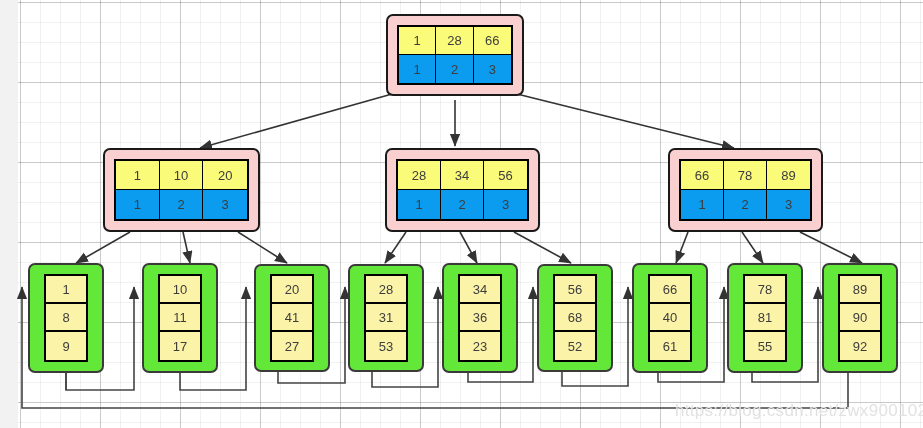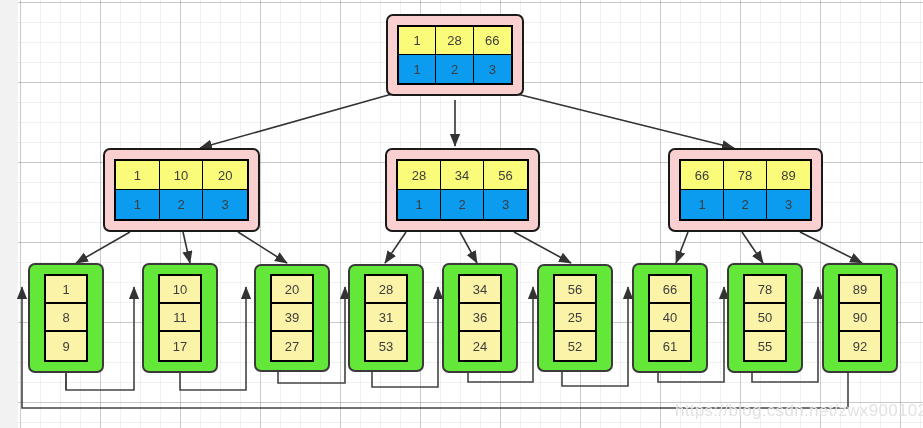--- a/index.html
+++ b/index.html
@@ -212,61 +212,61 @@
     <div class="leaf-inner">
       <div class="leaf-cell">10</div>
       <div class="leaf-cell">11</div>
       <div class="leaf-cell">17</div>
     </div>
   </div>
 
   <div class="leaf" style="left:254px;top:264px;width:76px;height:108px;">
     <div class="leaf-inner">
       <div class="leaf-cell">20</div>
-      <div class="leaf-cell">39</div>
+      <div class="leaf-cell">41</div>
       <div class="leaf-cell">27</div>
     </div>
   </div>
 
   <div class="leaf" style="left:348px;top:264px;width:76px;height:108px;">
     <div class="leaf-inner">
       <div class="leaf-cell">28</div>
       <div class="leaf-cell">31</div>
       <div class="leaf-cell">53</div>
     </div>
   </div>
 
   <div class="leaf" style="left:442px;top:263px;width:76px;height:110px;">
     <div class="leaf-inner">
       <div class="leaf-cell">34</div>
       <div class="leaf-cell">36</div>
-      <div class="leaf-cell">24</div>
+      <div class="leaf-cell">23</div>
     </div>
   </div>
 
   <div class="leaf" style="left:537px;top:264px;width:76px;height:108px;">
     <div class="leaf-inner">
       <div class="leaf-cell">56</div>
-      <div class="leaf-cell">25</div>
+      <div class="leaf-cell">68</div>
       <div class="leaf-cell">52</div>
     </div>
   </div>
 
   <div class="leaf" style="left:632px;top:263px;width:76px;height:110px;">
     <div class="leaf-inner">
       <div class="leaf-cell">66</div>
       <div class="leaf-cell">40</div>
       <div class="leaf-cell">61</div>
     </div>
   </div>
 
   <div class="leaf" style="left:727px;top:263px;width:76px;height:110px;">
     <div class="leaf-inner">
       <div class="leaf-cell">78</div>
-      <div class="leaf-cell">50</div>
+      <div class="leaf-cell">81</div>
       <div class="leaf-cell">55</div>
     </div>
   </div>
 
   <div class="leaf" style="left:822px;top:263px;width:76px;height:110px;">
     <div class="leaf-inner">
       <div class="leaf-cell">89</div>
       <div class="leaf-cell">90</div>
       <div class="leaf-cell">92</div>
     </div>

